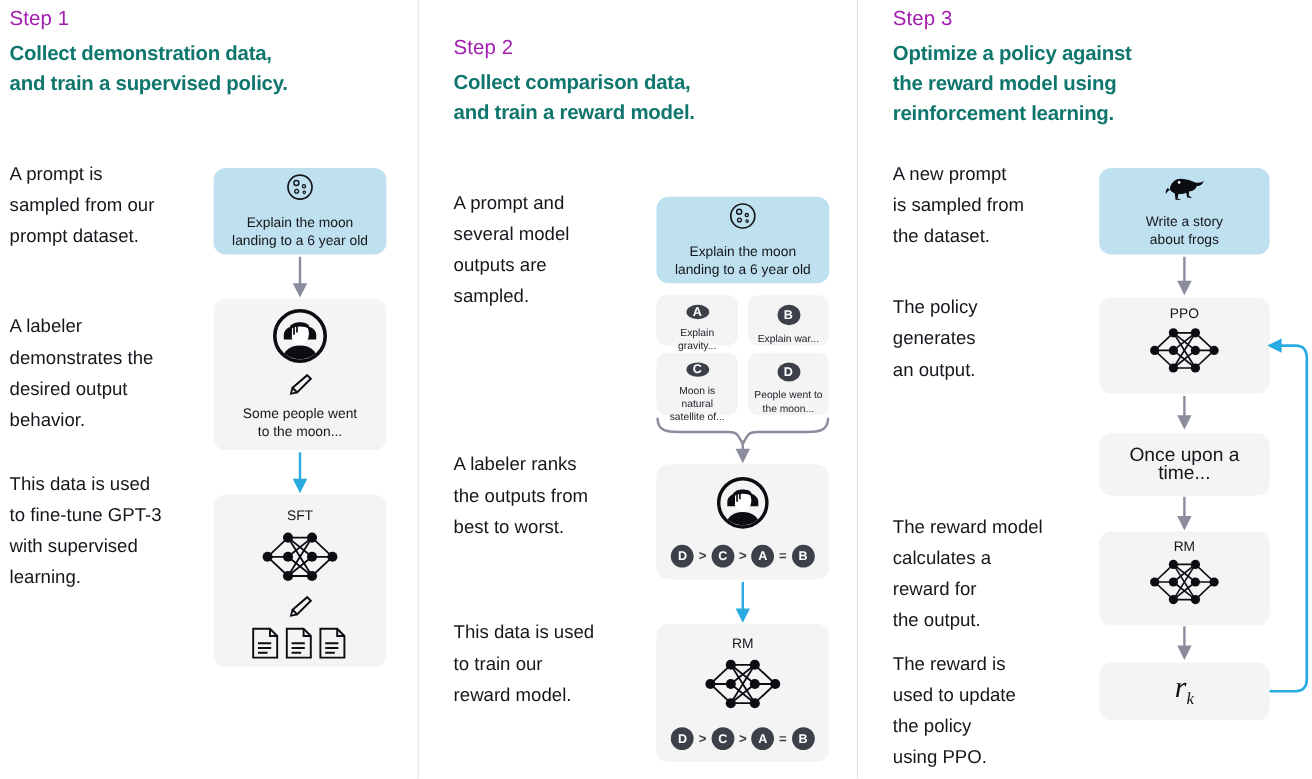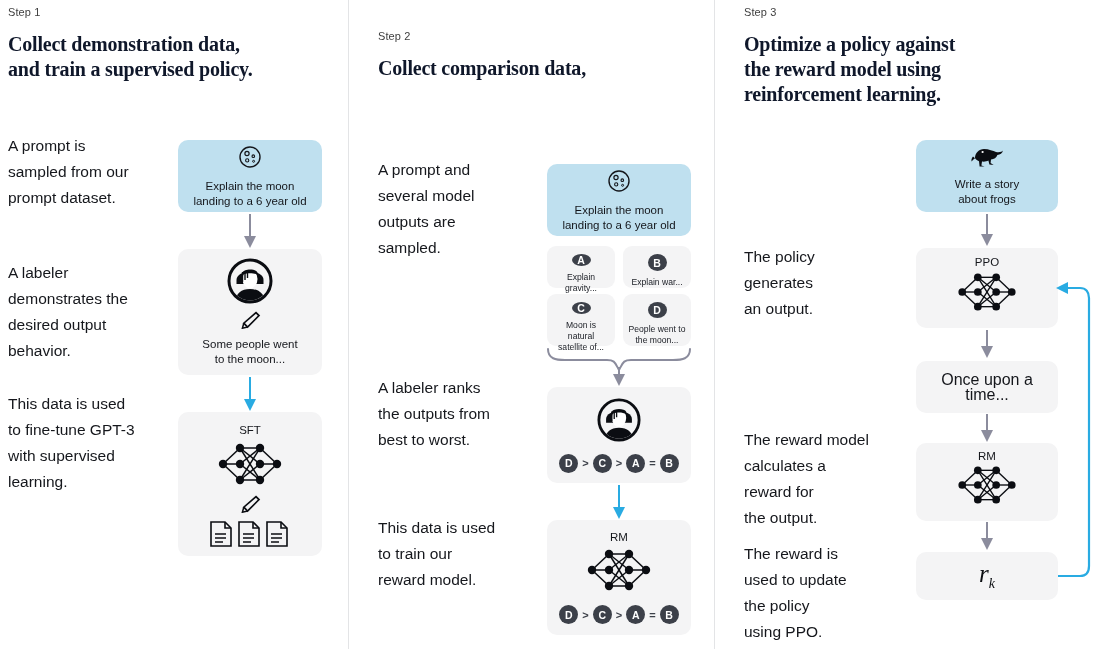--- a/index.html
+++ b/index.html
@@ -20,25 +20,25 @@
   }
   .divider.d1 { left:348px; }
   .divider.d2 { left:714px; }
 
   .col { position:absolute; top:0; height:649px; }
   .col1 { left:0;   width:348px; }
   .col2 { left:349px; width:365px;margin-top:24px; }
   .col3 { left:715px; width:378px; }
 
   .step-label {
-    position:absolute; font-size:11px; color:#404040; letter-spacing:0.1px;
+    position:absolute; font-size:17px; color:#a21caf; letter-spacing:0.1px;
   }
   .step-title {
-    position:absolute; font-size:20px; font-weight:bold; line-height:25px;
-    color:#0f172a; letter-spacing:-0.2px;font-family:Liberation Serif, serif;
+    position:absolute; font-size:17px; font-weight:bold; line-height:25px;
+    color:#0f766e; letter-spacing:-0.2px;
   }
   .caption {
     position:absolute; font-size:15.5px; line-height:26px; color:#15171c;
   }
 
   
   .card {
     position:absolute; border-radius:10px;
     display:flex; flex-direction:column; align-items:center; justify-content:center;
     text-align:center;
@@ -206,20 +206,21 @@
         </svg>
       </span>
     </div>
   </div>
 
   <div class="col col2">
 
     <div class="step-label" style="left:29px; top:6px;">Step 2</div>
     <div class="step-title" style="left:29px; top:32px; width:330px;">
       <div>Collect comparison data,</div>
+      <div>and train a reward model.</div>
     </div>
 
     <div class="caption" style="left:29px; top:133px; width:160px; white-space:pre-line;">A prompt and
 several model
 outputs are
 sampled.</div>
     <div class="caption" style="left:29px; top:351px; width:165px; white-space:pre-line;">A labeler ranks
 the outputs from
 best to worst.</div>
     <div class="caption" style="left:29px; top:491px; width:165px; white-space:pre-line;">This data is used
@@ -343,20 +344,23 @@
 
   <div class="col col3">
 
     <div class="step-label" style="left:29px; top:6px;">Step 3</div>
     <div class="step-title" style="left:29px; top:32px; width:340px;">
       <div>Optimize a policy against</div>
       <div>the reward model using</div>
       <div>reinforcement learning.</div>
     </div>
 
+    <div class="caption" style="left:29px; top:133px; width:165px; white-space:pre-line;">A new prompt
+is sampled from
+the dataset.</div>
     <div class="caption" style="left:29px; top:244px; width:160px; white-space:pre-line;">The policy
 generates
 an output.</div>
     <div class="caption" style="left:29px; top:427px; width:175px; white-space:pre-line;">The reward model
 calculates a
 reward for
 the output.</div>
     <div class="caption" style="left:29px; top:541px; width:165px; white-space:pre-line;">The reward is
 used to update
 the policy

